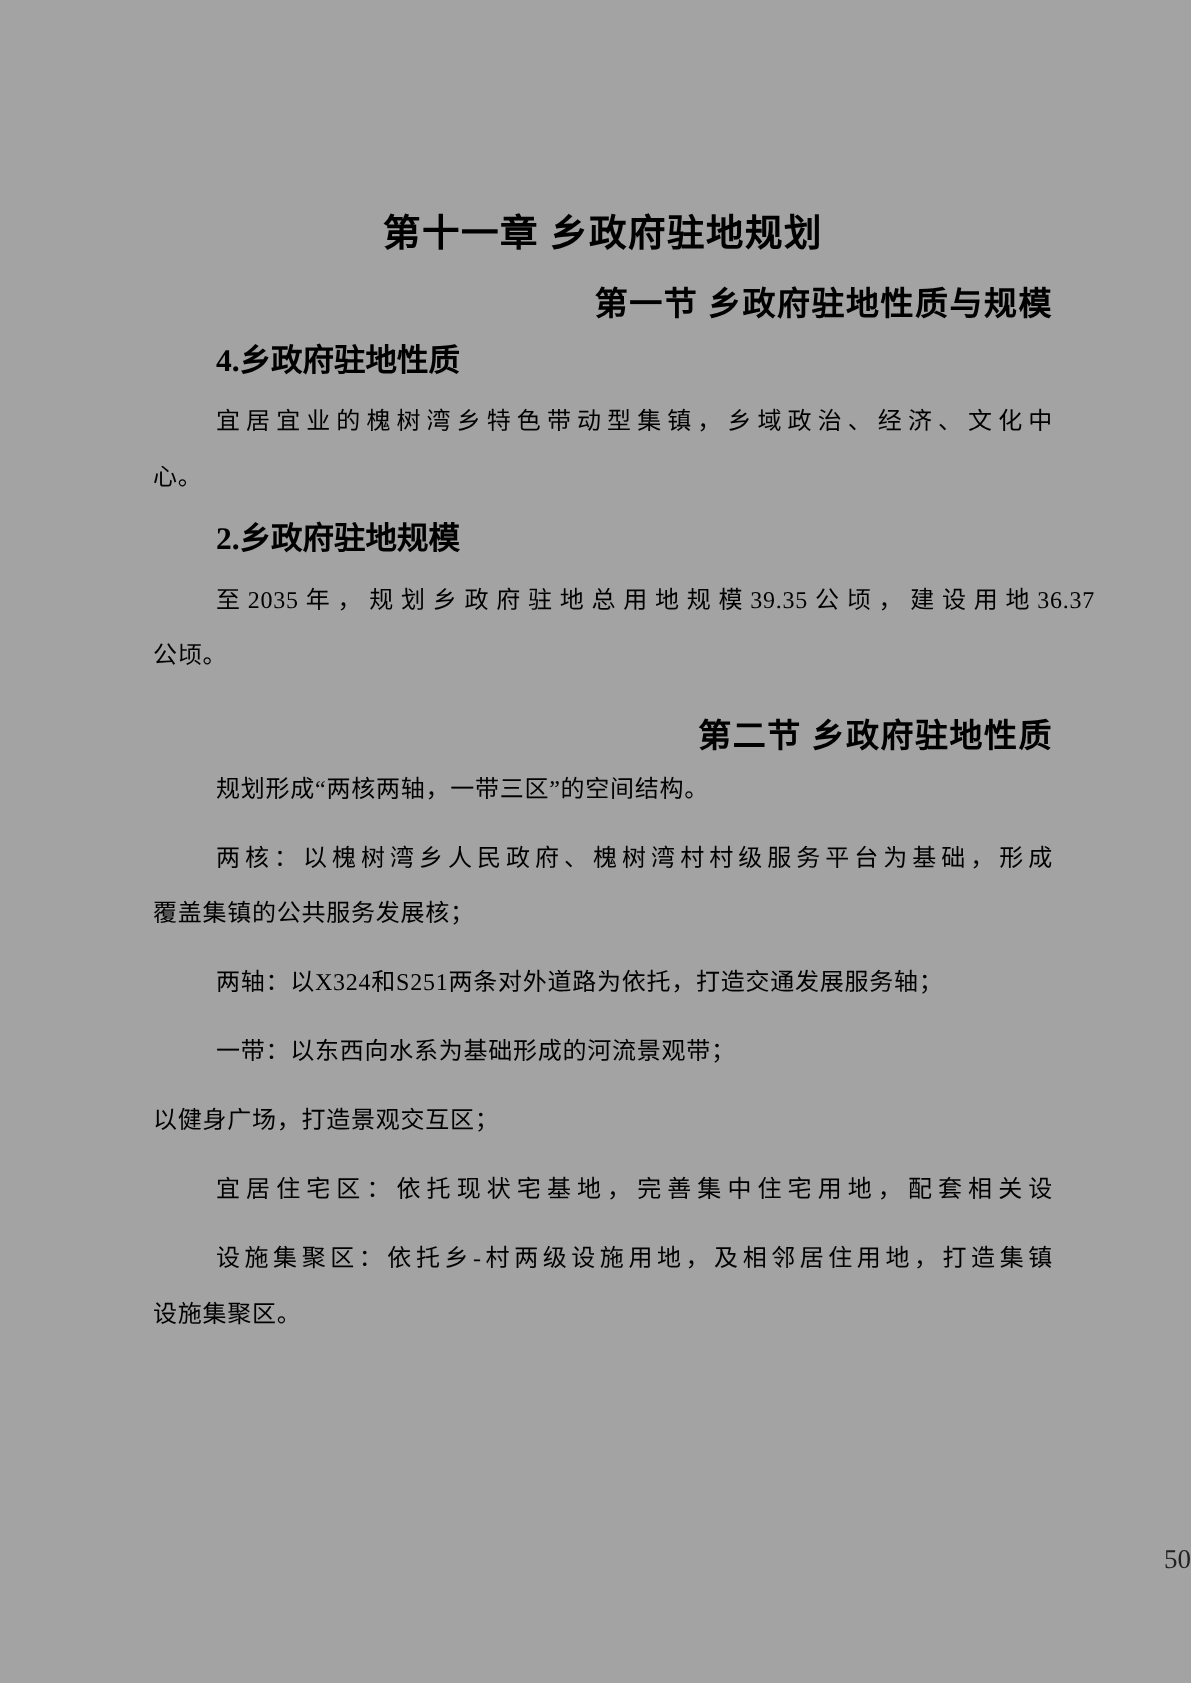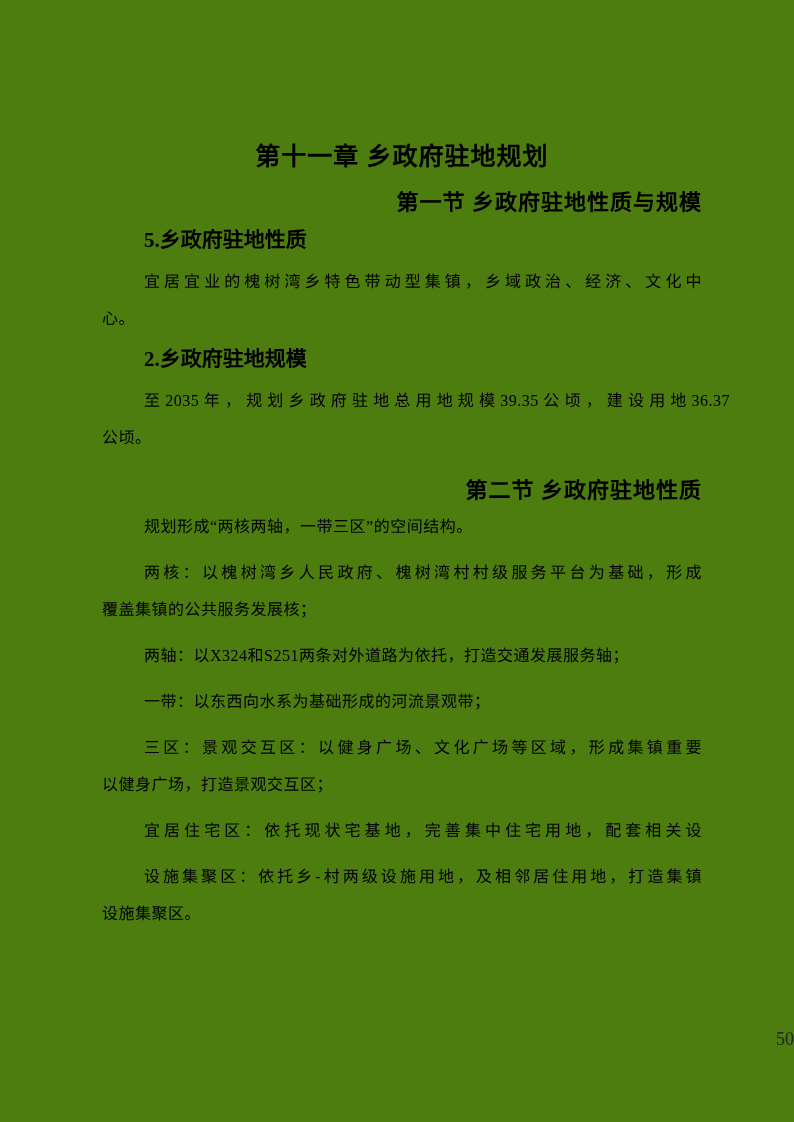--- a/index.html
+++ b/index.html
@@ -12,21 +12,21 @@
     height: 1122px;
     font-family: "Liberation Serif", "DejaVu Serif", serif;
     color: #000000;
   }
   .page {
     position: relative;
     width: 794px;
     height: 1122px;
     box-sizing: border-box;
     padding: 140px 92px 0 102px;
-    background: #4d7c0f;
+    background: #a3a3a3;
     overflow: hidden;
   }
   .chapter-title {
     margin: 0;
     font-size: 25px;
     line-height: 34px;
     font-weight: bold;
     text-align: center;
     letter-spacing: 1px;
   }
@@ -81,21 +81,21 @@
 </style>
 </head>
 <body>
 
 <div class="page">
 
   <h1 class="chapter-title">第十一章 乡政府驻地规划</h1>
 
   <h2 class="section-title">第一节 乡政府驻地性质与规模</h2>
 
-  <h3 class="subheading">5.乡政府驻地性质</h3>
+  <h3 class="subheading">4.乡政府驻地性质</h3>
 
   <div class="para">
     <div class="line indent fill">宜居宜业的槐树湾乡特色带动型集镇，乡域政治、经济、文化中</div>
     <div class="line">心。</div>
   </div>
 
   <h3 class="subheading">2.乡政府驻地规模</h3>
 
   <div class="para">
     <div class="line indent fill overhang">至2035年，规划乡政府驻地总用地规模39.35公顷，建设用地36.37</div>
@@ -115,21 +115,20 @@
 
   <div class="para">
     <div class="line indent">两轴：以X324和S251两条对外道路为依托，打造交通发展服务轴；</div>
   </div>
 
   <div class="para medium">
     <div class="line indent">一带：以东西向水系为基础形成的河流景观带；</div>
   </div>
 
   <div class="para">
-    <div class="line indent fill">三区：景观交互区：以健身广场、文化广场等区域，形成集镇重要</div>
     <div class="line">以健身广场，打造景观交互区；</div>
   </div>
 
   <div class="para medium">
     <div class="line indent fill">宜居住宅区：依托现状宅基地，完善集中住宅用地，配套相关设</div>
   </div>
 
   <div class="para">
     <div class="line indent fill">设施集聚区：依托乡-村两级设施用地，及相邻居住用地，打造集镇</div>
     <div class="line">设施集聚区。</div>

